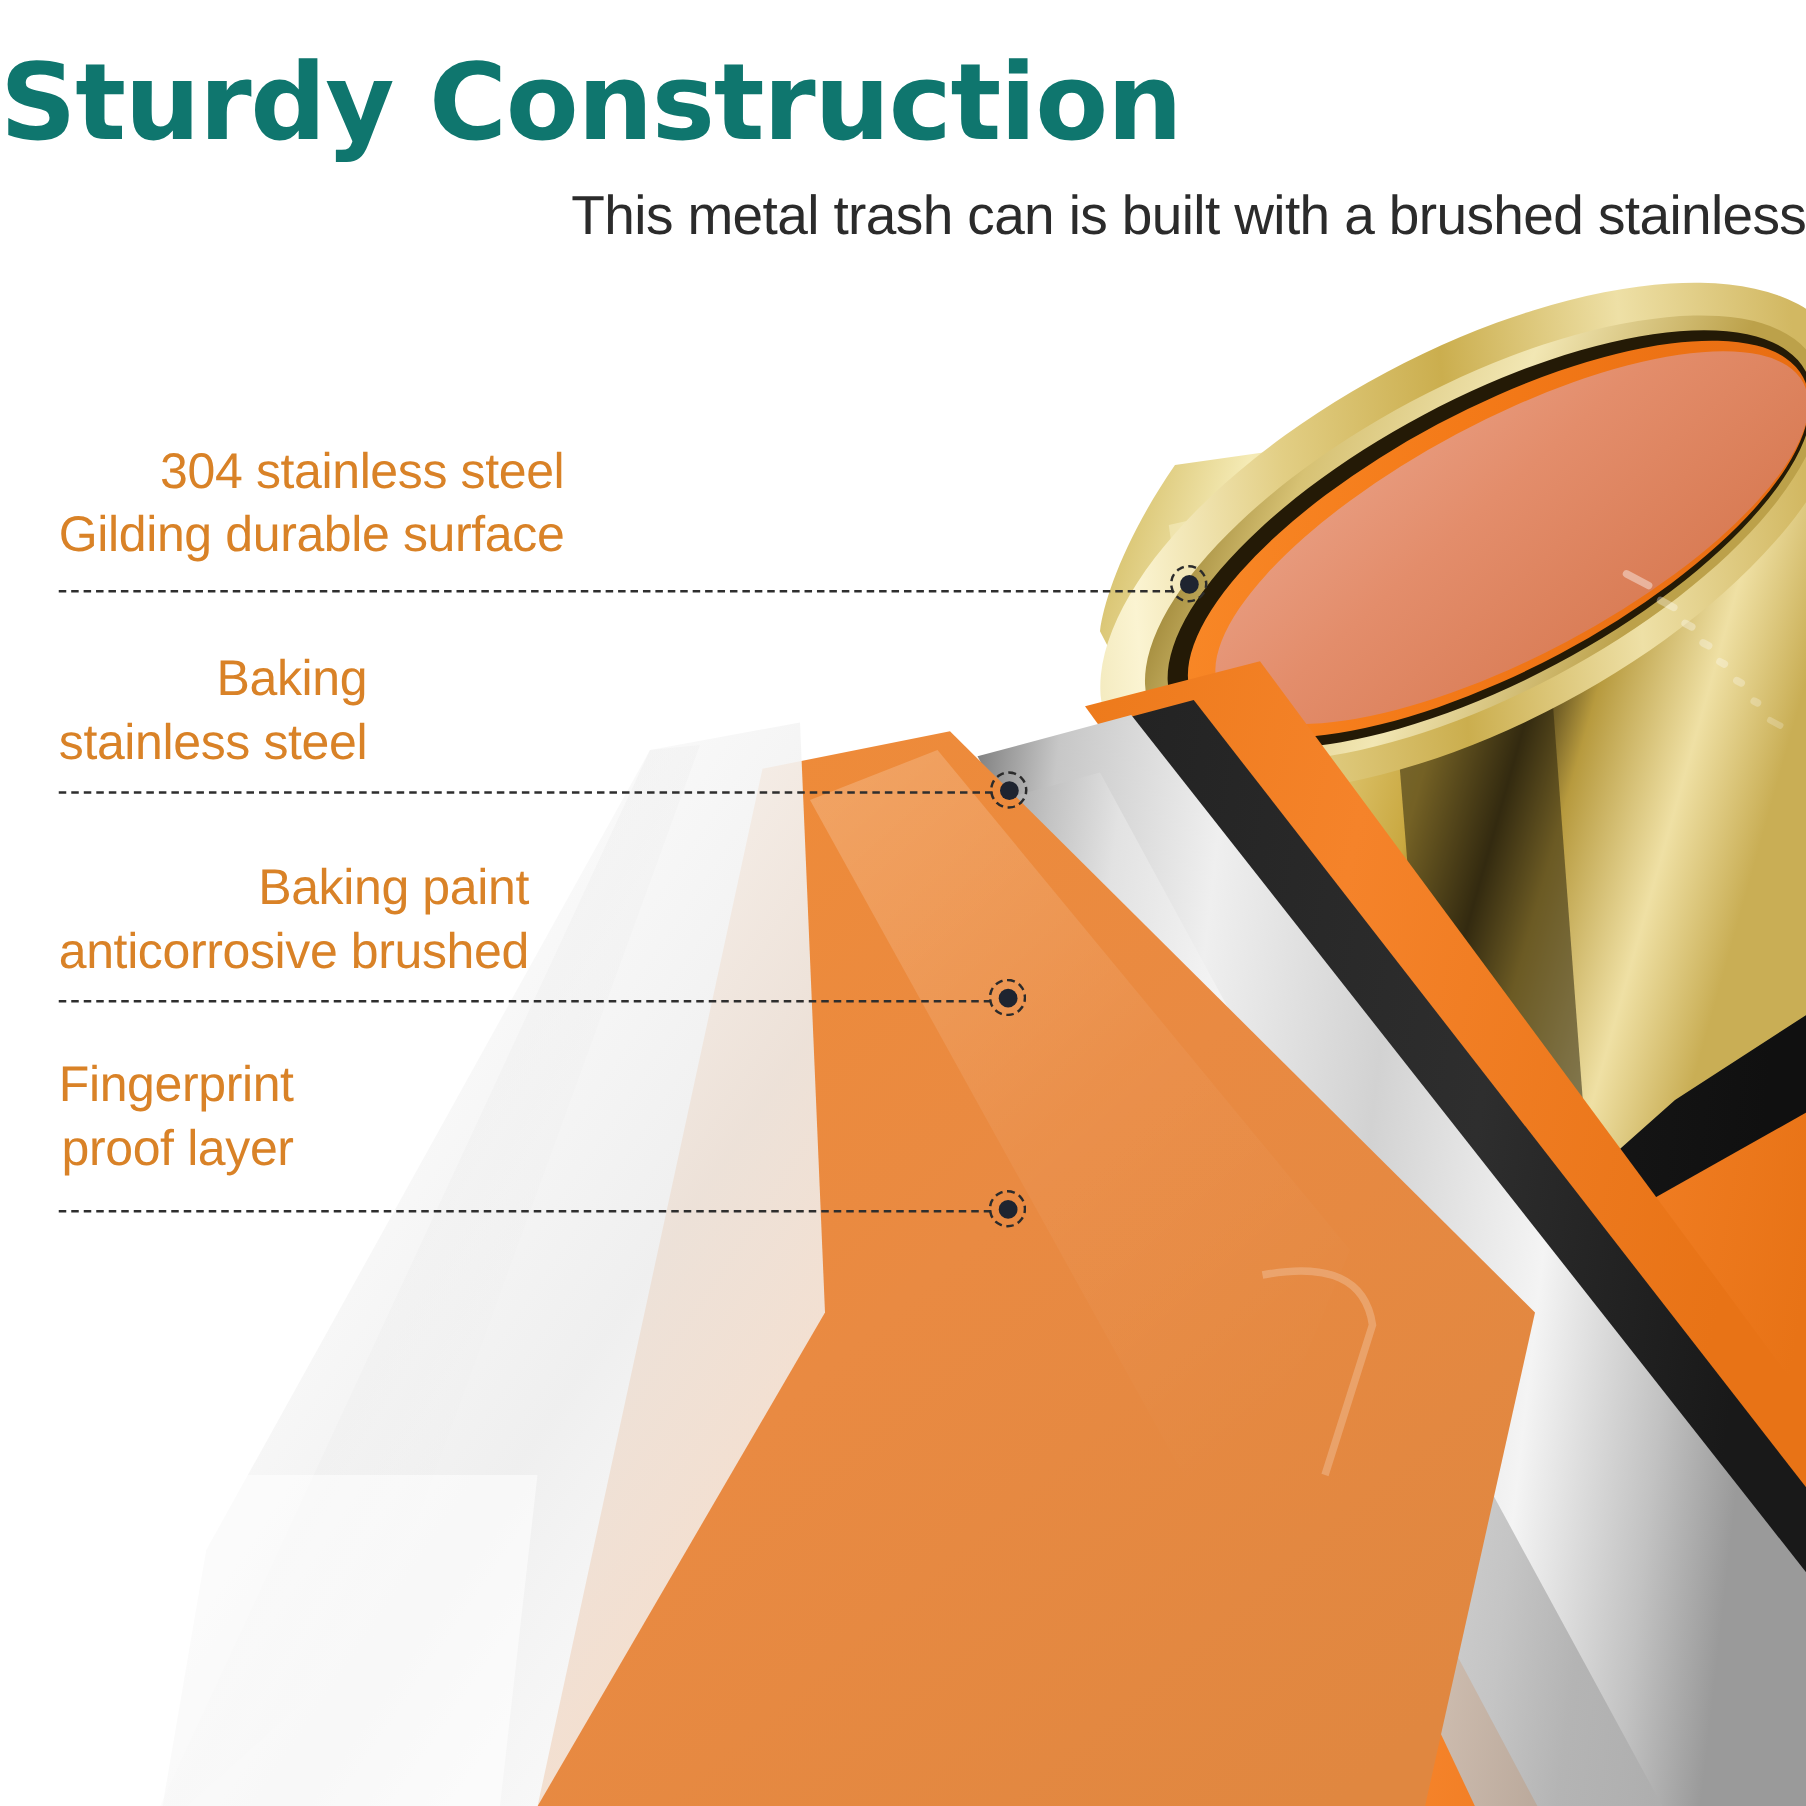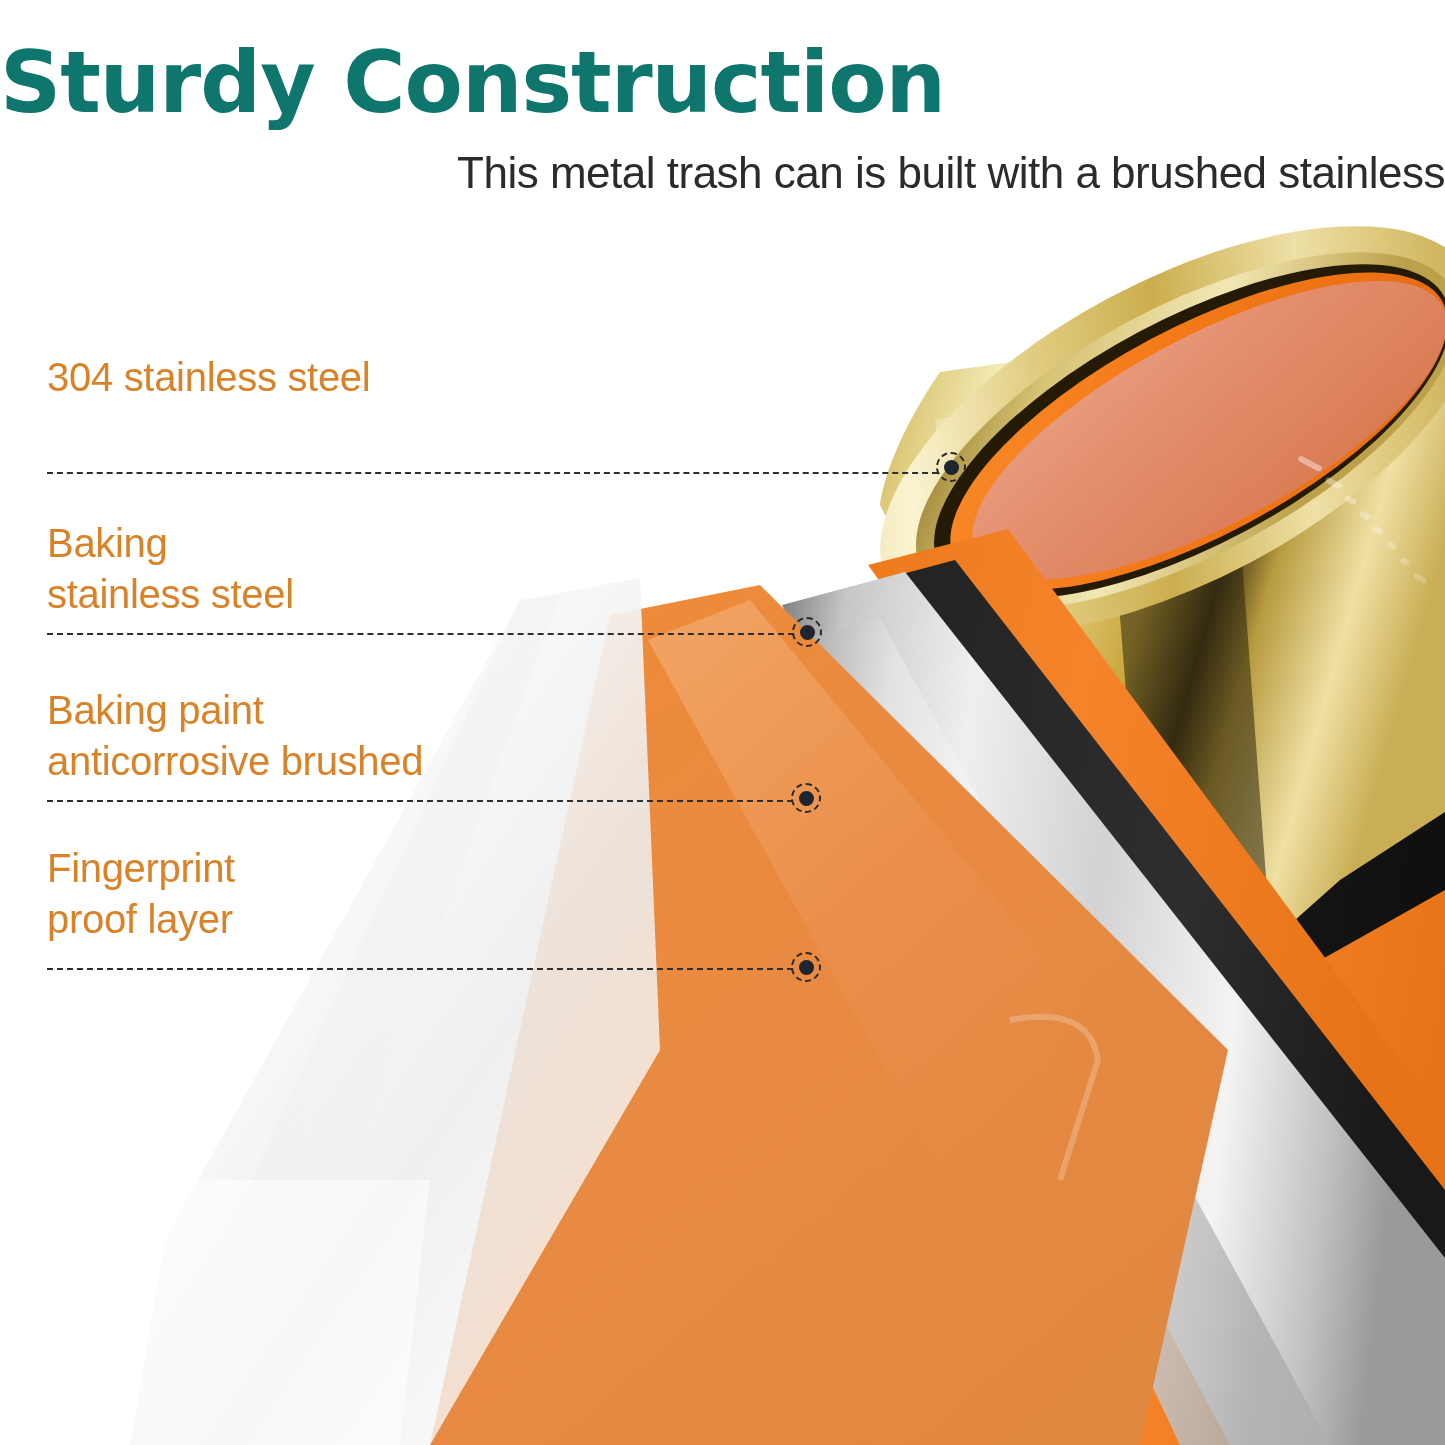--- a/index.html
+++ b/index.html
@@ -45,21 +45,21 @@
 
   
   .art{
     position:absolute;left:0;top:0;width:1445px;height:1445px;
     z-index:10;
   }
   .art svg{display:block;width:1445px;height:1445px;}
 
   
   .callouts{
-    position:absolute;left:0;top:0;width:1168px;height:1445px;z-index:70;
+    position:absolute;left:0;top:0;width:1168px;height:1445px;z-index:70;text-align:right;
   }
   .callout-label{
     position:absolute;
     color:#D98227;
     font-family:"Liberation Sans", sans-serif;
     font-size:40px;
     line-height:1.28;
     letter-spacing:-0.3px;
     white-space:nowrap;
   }
@@ -272,20 +272,21 @@
 
   <div class="header">
     <div class="title">Sturdy Construction</div>
     <div class="subtitle">This metal trash can is built with a brushed stainless</div>
   </div>
 
   <div class="callouts">
 
     <div class="callout-label" style="left:47px;top:352px;">
       <div>304 stainless steel</div>
+      <div>Gilding durable surface</div>
     </div>
     <div class="lead-line" style="left:47px;top:472px;width:891px;"></div>
     <div class="marker" style="left:936px;top:452px;">
       <span class="core"></span>
     </div>
 
     <div class="callout-label" style="left:47px;top:518px;">
       <div>Baking</div>
       <div>stainless steel</div>
     </div>

